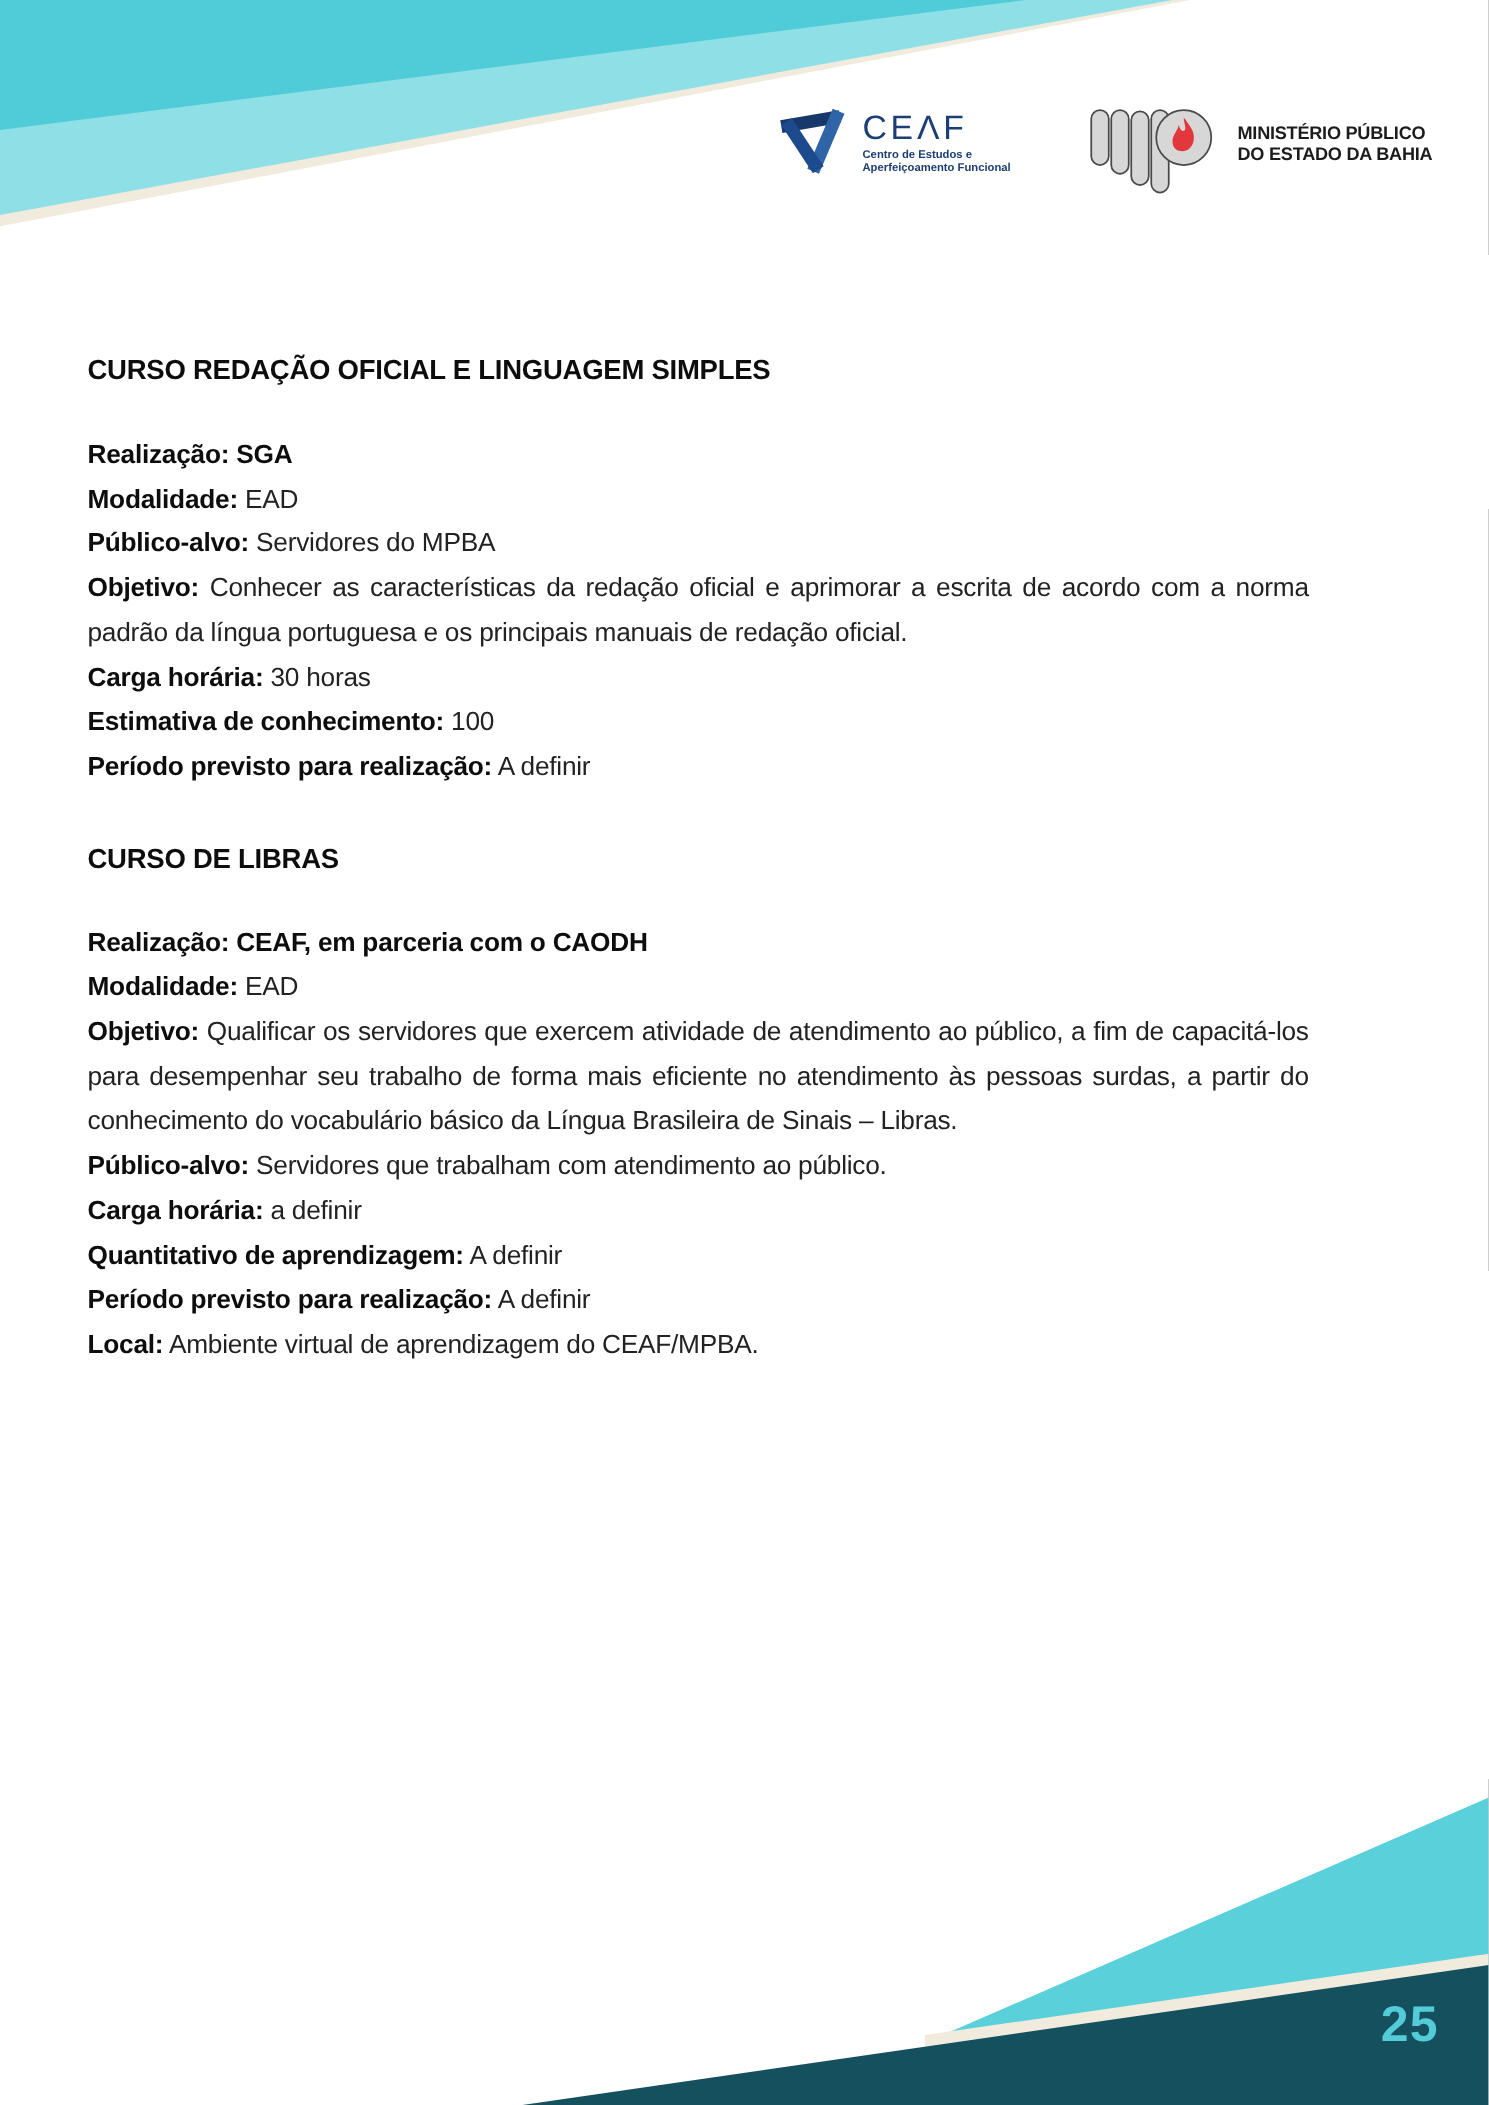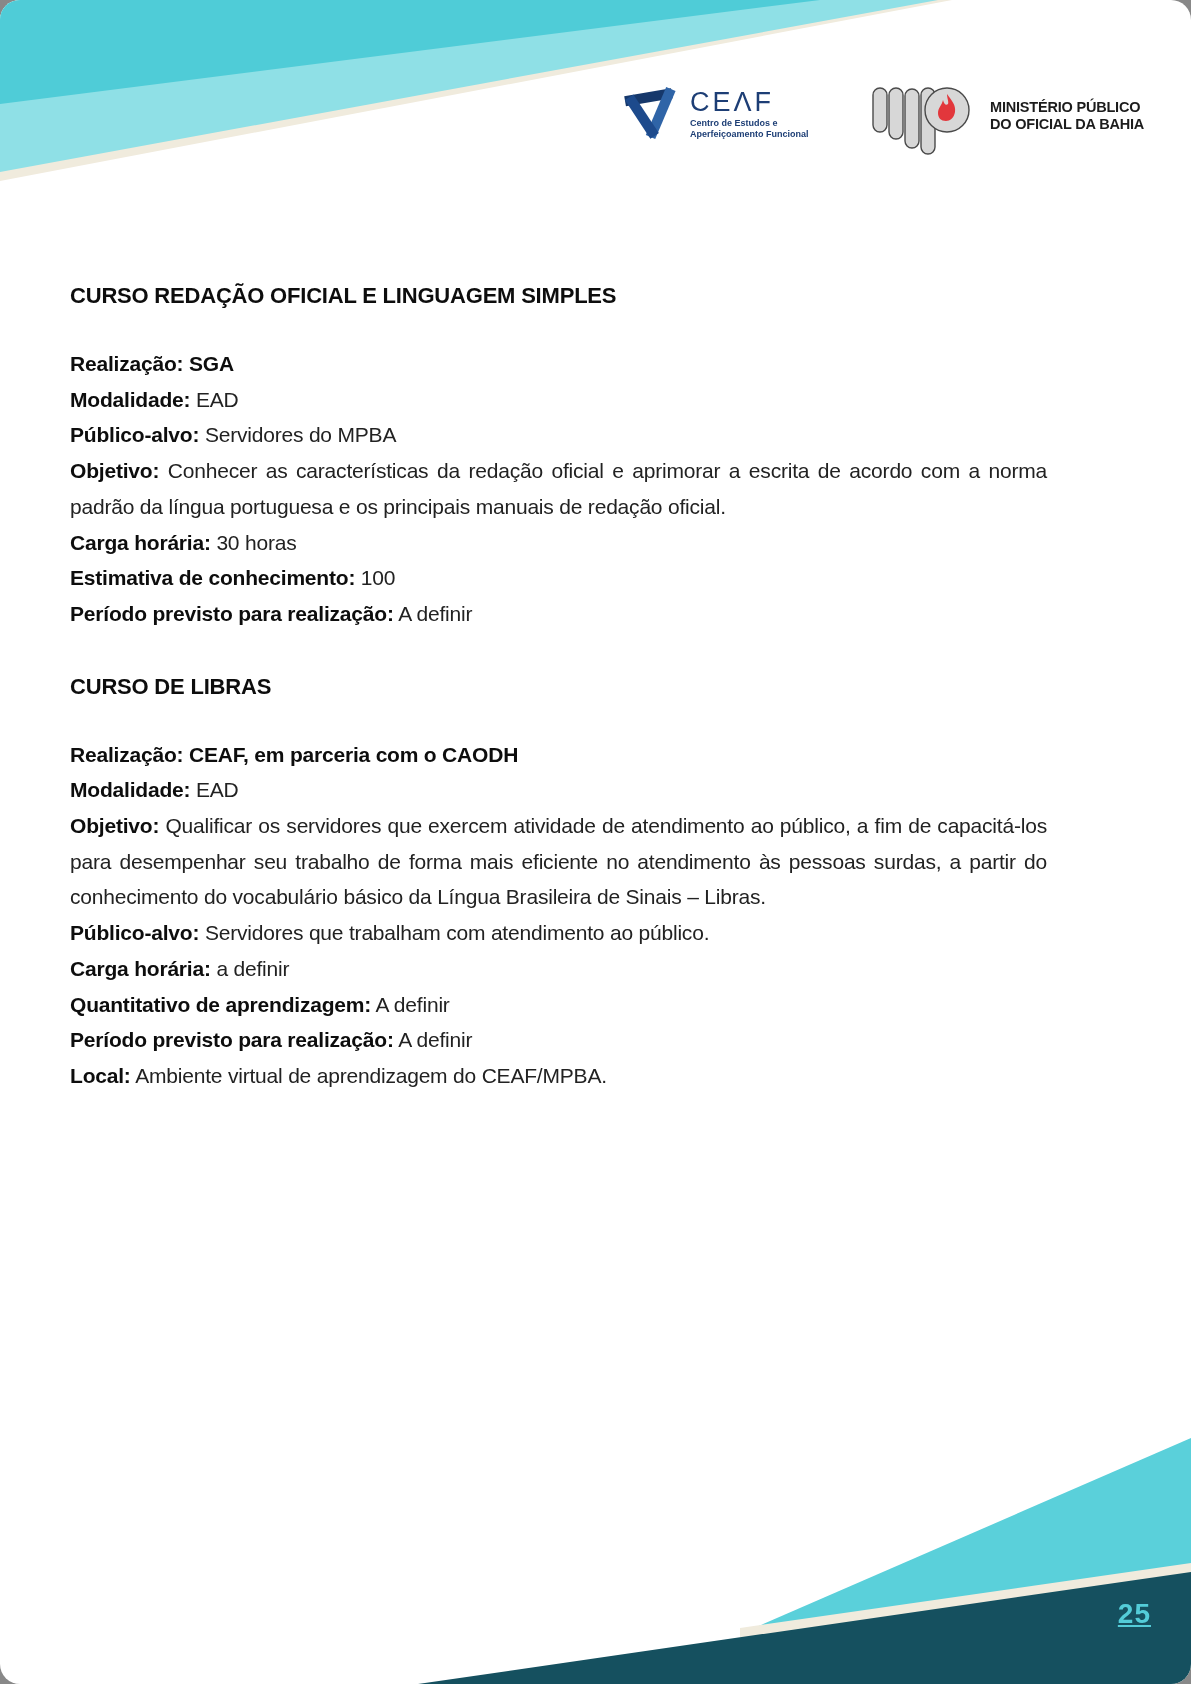--- a/index.html
+++ b/index.html
@@ -4,21 +4,20 @@
 <style>
   html,body{margin:0;padding:0;background:#888;}
   .page{
     position:relative;
     width:1191px;height:1684px;
     margin:0 auto;
     background:#ffffff;
     overflow:hidden;
     font-family:"Liberation Sans", sans-serif;
     color:#1e1e1e;
-    border-radius:20px;
   }
   svg{display:block;}
   .decor{position:absolute;left:0;pointer-events:none;}
   .decor.top{top:0;}
   .decor.bottom{bottom:0;}
 
   
   .logos{position:absolute;top:80px;left:610px;width:540px;height:90px;}
   .ceaf{position:absolute;left:10px;top:4px;display:flex;align-items:flex-start;}
   .ceaf-mark{width:58px;height:58px;margin-right:12px;}
@@ -45,21 +44,21 @@
   .field.bold-value .val{font-weight:bold;color:#0d0d0d;}
   .course + .course{margin-top:40px;}
 
   
   .pac-label{
     position:absolute;left:47px;top:1684px;
     font-size:26px;color:#1b5a73;letter-spacing:0.5px;
   }
   .page-number{
     position:absolute;right:40px;top:1598px;
-    font-size:28px;font-weight:bold;color:#53ccd8;letter-spacing:1px;text-decoration:underline;
+    font-size:40px;font-weight:bold;color:#53ccd8;letter-spacing:1px;
   }
 </style>
 </head>
 <body>
 
 <div class="page">
 
   <svg class="decor top" width="1191" height="200" viewBox="0 0 1191 200" aria-hidden="true">
     <polygon points="0,0 952,0 0,181" fill="#f0ebdd"></polygon>
     <polygon points="0,0 938,0 0,172" fill="#8fe0e6"></polygon>
@@ -89,21 +88,21 @@
           <rect x="1" y="8" width="14" height="44" rx="7"></rect>
           <rect x="17" y="8" width="14" height="51" rx="7"></rect>
           <rect x="33" y="9" width="14" height="59" rx="7"></rect>
           <rect x="49" y="8" width="14" height="66" rx="7"></rect>
           <circle cx="75" cy="30" r="22"></circle>
         </g>
         <path d="M75 14 C80 21 84 25 83 32 C82 38 78 41 74 41 C69 41 66 38 66 33 C66 28 70 25 71 20 C72 24 74 26 76 24 C77 22 75 18 75 14 Z" fill="#e2373c"></path>
       </svg>
       <div class="mp-text">
         <div>MINISTÉRIO PÚBLICO</div>
-        <div>DO OFICIAL DA BAHIA</div>
+        <div>DO ESTADO DA BAHIA</div>
       </div>
     </div>
 
   </div>
 
   <main class="content" id="courses-root">
       <section class="course">
         <h2 class="course-title">CURSO REDAÇÃO OFICIAL E LINGUAGEM SIMPLES</h2>
         <p class="field bold-value"><span class="lbl">Realização:</span><span class="val"> SGA</span></p>
         <p class="field"><span class="lbl">Modalidade:</span><span class="val"> EAD</span></p>

